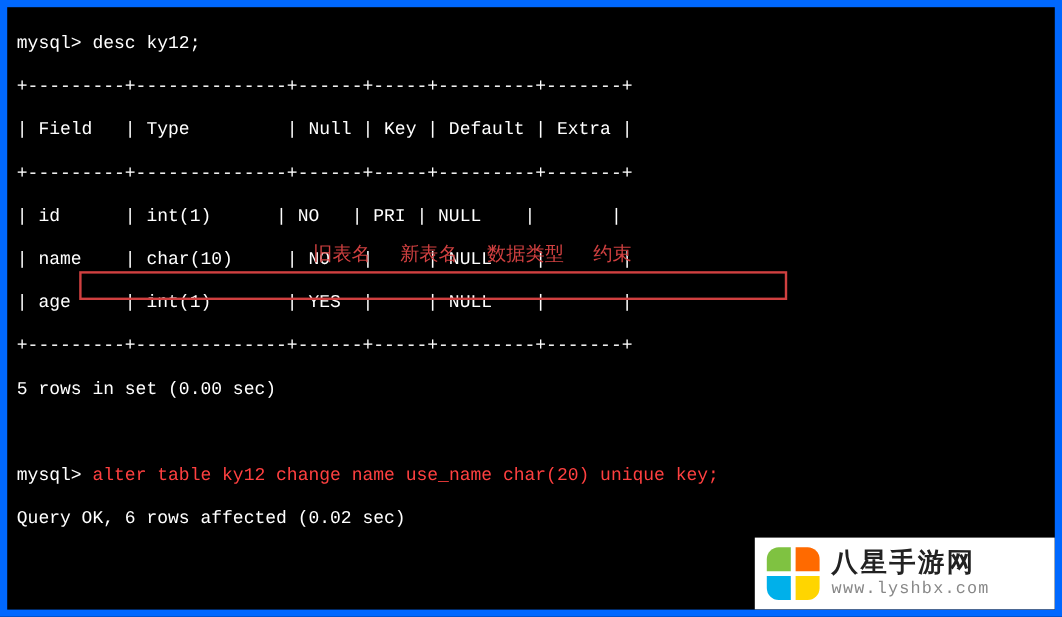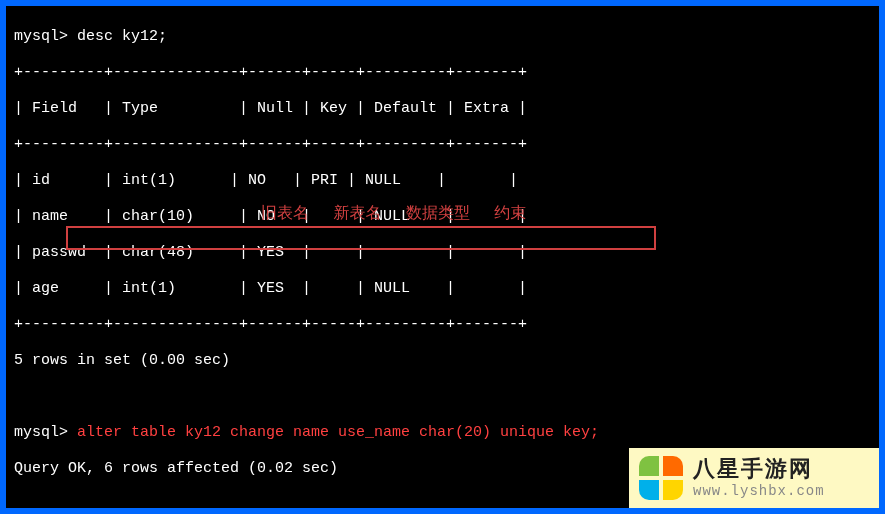--- a/index.html
+++ b/index.html
@@ -49,21 +49,21 @@
     }
     .annotation-labels span {
       margin-right: 20px;
     }
     .watermark {
       position: absolute;
       right: 0;
       bottom: 0;
       width: 250px;
       height: 60px;
-      background: #fef9c3;
+      background: #ffffff;
       display: flex;
       align-items: center;
       padding: 5px 10px;
     }
     .watermark-logo {
       width: 44px;
       height: 44px;
       position: relative;
       margin-right: 10px;
     }
@@ -98,21 +98,20 @@
 </head>
 <body>
 
 <div class="terminal">
 <span class="line">mysql&gt; desc ky12;</span>
 <span class="line">+---------+--------------+------+-----+---------+-------+</span>
 <span class="line">| Field   | Type         | Null | Key | Default | Extra |</span>
 <span class="line">+---------+--------------+------+-----+---------+-------+</span>
 <span class="line">| id      | int(1)      | NO   | PRI | NULL    |       |</span>
 <span class="line">| name    | char(10)     | NO   |     | NULL    |       |</span>
-<span class="line">| passwd  | char(48)     | YES  |     |         |       |</span>
 <span class="line">| age     | int(1)       | YES  |     | NULL    |       |</span>
 <span class="line">+---------+--------------+------+-----+---------+-------+</span>
 <span class="line">5 rows in set (0.00 sec)</span>
 <span class="line"> </span>
 <span class="line"><span>mysql&gt; </span><span class="red-text">alter table ky12 change name use_name char(20) unique key;</span></span>
 <span class="line">Query OK, 6 rows affected (0.02 sec)</span>
 
 
 
 

